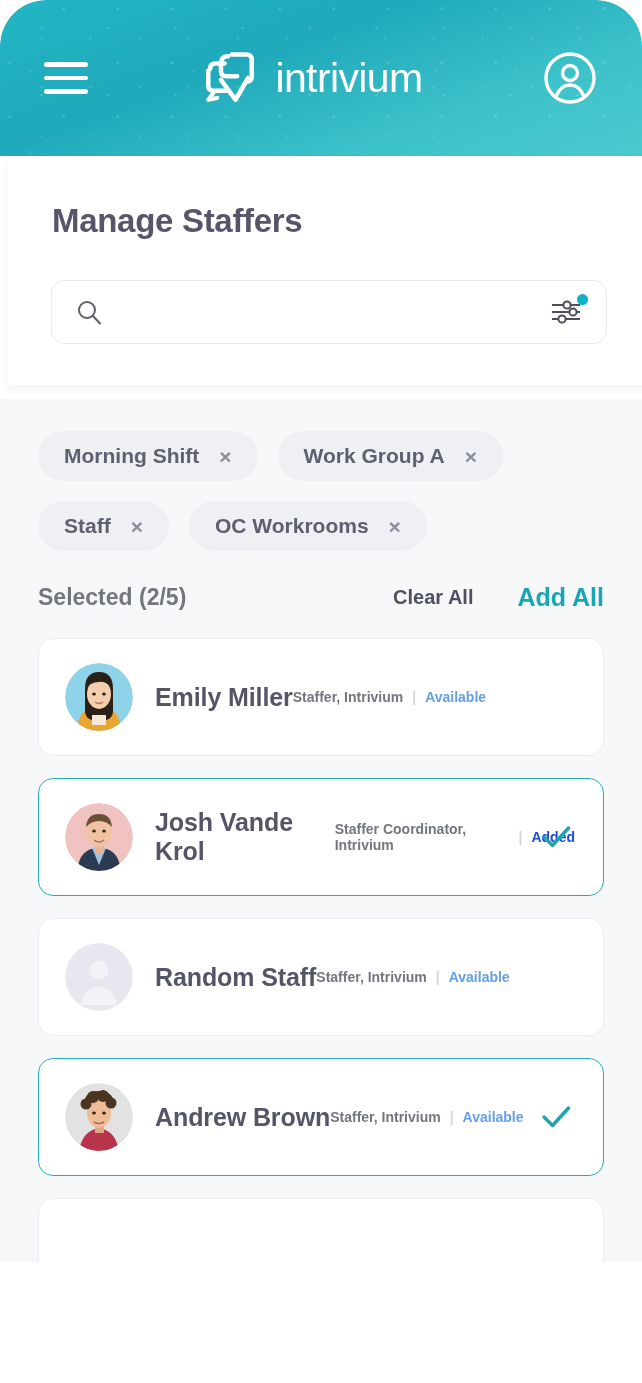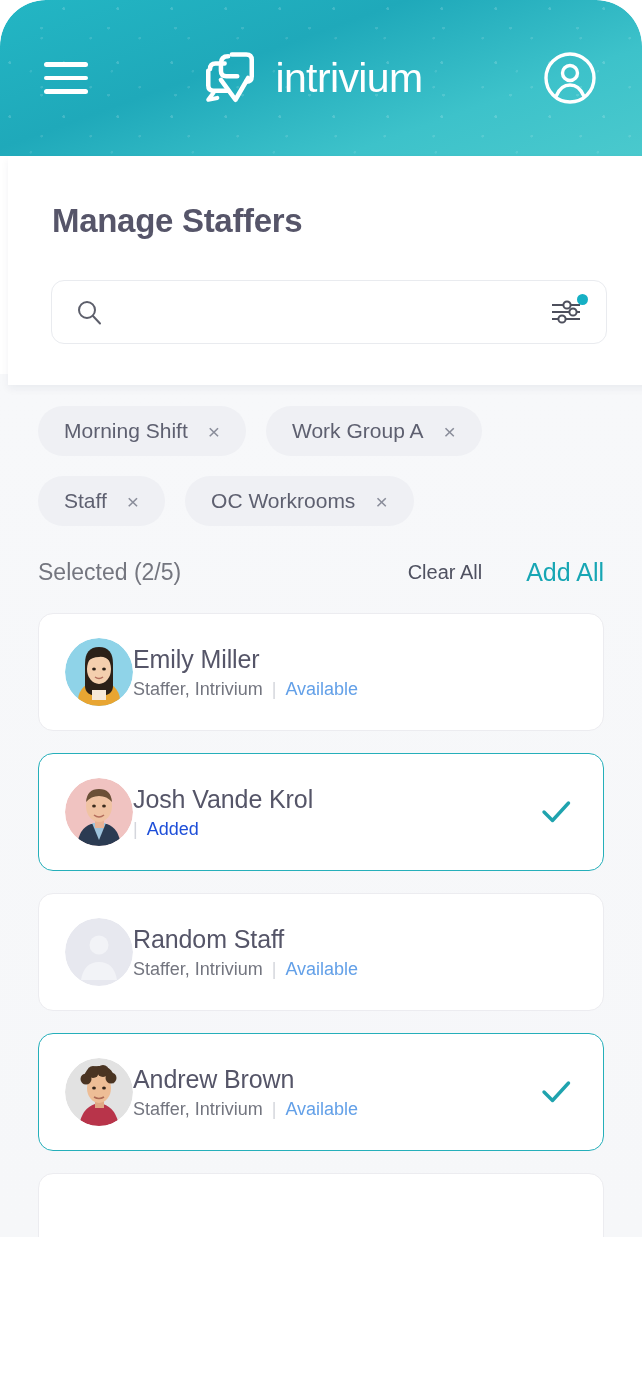--- a/index.html
+++ b/index.html
@@ -73,24 +73,25 @@
   .search-input::placeholder { color: #b4b8c2; }
   .filter-btn { position: relative; width: 34px; height: 30px; cursor: pointer; flex: none; }
   .filter-dot {
     position: absolute; top: -3px; right: -4px;
     width: 11px; height: 11px; border-radius: 50%;
     background: #16b0c4;
   }
 
   
   .body-area {
-    position: absolute; top: 374px; left: 0;
+    position: absolute; top: 399px; left: 0;
     width: 642px; height: 863px;
     background: linear-gradient(180deg, #f7f8fa 0%, #f6f7f9 100%);
     overflow: hidden;
+    font-weight: bold;
   }
 
   .chips {
     display: flex; flex-wrap: wrap; gap: 20px 20px;
     padding: 32px 40px 0 38px;
   }
   .chip {
     display: inline-flex; align-items: center; gap: 20px;
     height: 50px; padding: 0 26px;
     background: #eff0f4; border-radius: 25px;
@@ -117,23 +118,23 @@
     border-radius: 15px;
     display: flex; align-items: center;
     padding: 0 28px 0 26px;
     cursor: pointer;
   }
   .card.selected { border: 1.7px solid #25afba; }
   .av {
     width: 68px; height: 68px; border-radius: 50%;
     flex: none; overflow: hidden; position: relative;
   }
-  .card-text { display: flex; flex-direction: column; gap: 5px; }
+  .card-text { margin-left: 22px; display: flex; flex-direction: row; }
   .card-name { font-size: 25px; color: #555568; letter-spacing: -0.1px; }
-  .card-sub { font-size: 18px; color: #73757f; display: flex; align-items: center; gap: 9px; }
+  .card-sub { font-size: 14px; color: #73757f; display: flex; align-items: center; gap: 9px; }
   .sep { color: #d4d6dc; }
   .st-available { color: #63a0e8; }
   .st-added { color: #1d4ed8; }
   .check { position: absolute; right: 30px; top: 50%; transform: translateY(-50%); width: 34px; height: 34px; }
 
   
   .footer {
     position: absolute; left: 0; bottom: 0;
     width: 642px; height: 135px;
     background: #fff;
@@ -278,20 +279,21 @@
               <path d="M21 24 Q22 11 34 11 Q46 11 47 24 Q42 18 34 18 Q26 18 21 24 Z" fill="#6b5037"></path>
               <ellipse cx="29" cy="28" rx="1.9" ry="1.6" fill="#3a2c1e"></ellipse>
               <ellipse cx="39" cy="28" rx="1.9" ry="1.6" fill="#3a2c1e"></ellipse>
               <path d="M29 37 Q34 41 39 37" stroke="#b5705e" stroke-width="1.6" fill="none"></path>
             </g>
           </svg>
         </div>
         <div class="card-text">
           <div class="card-name">Josh Vande Krol</div>
           <div class="card-sub">
+            <span>Staffer Coordinator, Intrivium</span>
             <span class="sep">|</span>
             <span class="st-added">Added</span>
           </div>
         </div>
         <svg class="check" viewBox="0 0 34 34" fill="none">
           <path d="M5 17 L13.5 25.5 L29.5 8" stroke="#1fa3ae" stroke-width="3.4" stroke-linecap="round" stroke-linejoin="round"></path>
         </svg>
       </div>
 
       <div class="card">

